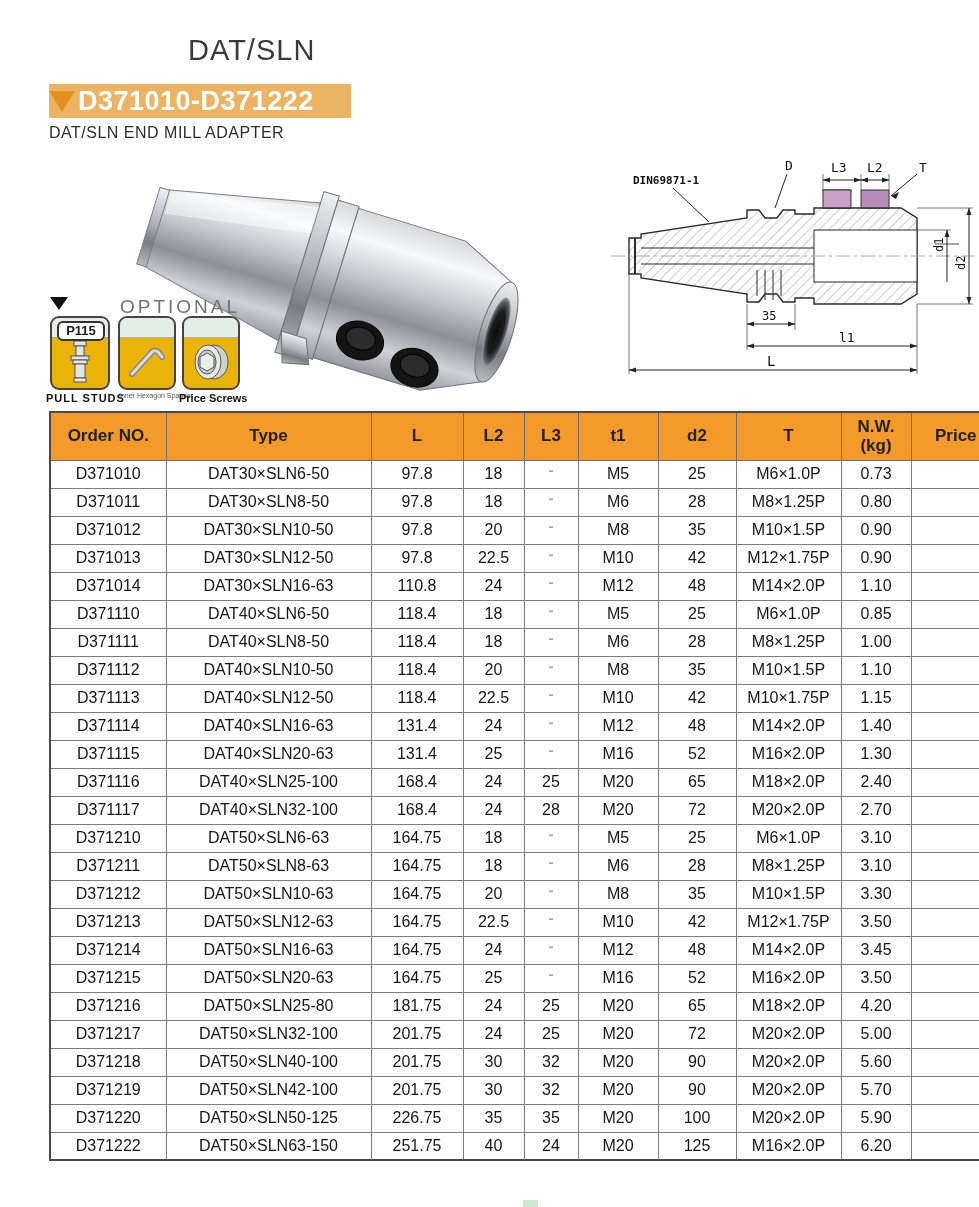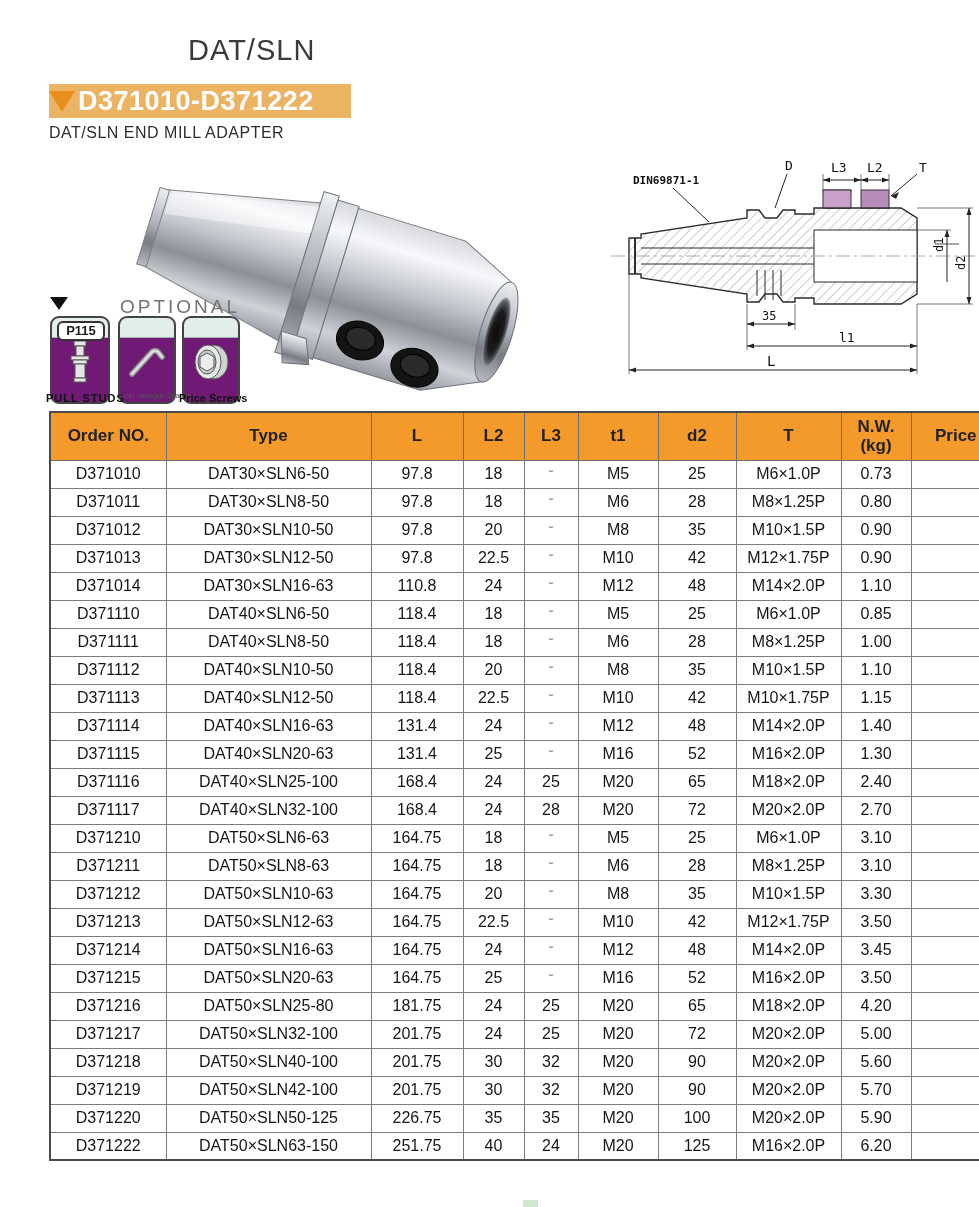--- a/index.html
+++ b/index.html
@@ -13,22 +13,22 @@
       background:#ecb363; display:flex; align-items:center; }
   .range-banner .tri { width:0; height:0; border-left:13px solid transparent; border-right:13px solid transparent;
       border-top:21px solid #e68f1d; margin-right:3px; }
   .range-banner .txt { color:#ffffff; font-weight:bold; font-size:27px; letter-spacing:0.5px; }
   .subtitle { position:absolute; left:13px; top:124px; font-size:16px; color:#2e2e2e; letter-spacing:0.5px; }
 
   
   .opt-tri { position:absolute; left:14px; top:297px; width:0; height:0;
       border-left:9px solid transparent; border-right:9px solid transparent; border-top:13px solid #111; }
   .opt-label { position:absolute; left:84px; top:296px; font-size:19px; letter-spacing:3px; color:#737373; }
-  .opt-box { position:absolute; top:316px; height:88px; border:2px solid #444; border-radius:9px;
-      background:#701a75; overflow:hidden; }
+  .opt-box { position:absolute; top:316px; height:74px; border:2px solid #444; border-radius:9px;
+      background:#eab308; overflow:hidden; }
   .opt-box .band { height:20px; background:#e2efe9; border-bottom:1px solid #9db5ac; }
   .opt-box.b1 { left:14px;  width:60px; }
   .opt-box.b2 { left:82px;  width:58px; }
   .opt-box.b3 { left:146px; width:58px; }
   .p115-chip { position:absolute; left:5px; top:3px; width:48px; height:20px; background:#fff;
       border:2px solid #333; border-radius:6px; font-weight:bold; font-size:13px; text-align:center; line-height:16px; }
   .opt-cap { position:absolute; top:392px; color:#111; }
   .opt-cap.c1 { left:10px; font-weight:bold; font-size:11px; letter-spacing:1px; }
   .opt-cap.c2 { left:83px; font-size:7px; color:#555; }
   .opt-cap.c3 { left:143px; font-weight:bold; font-size:11px; }

